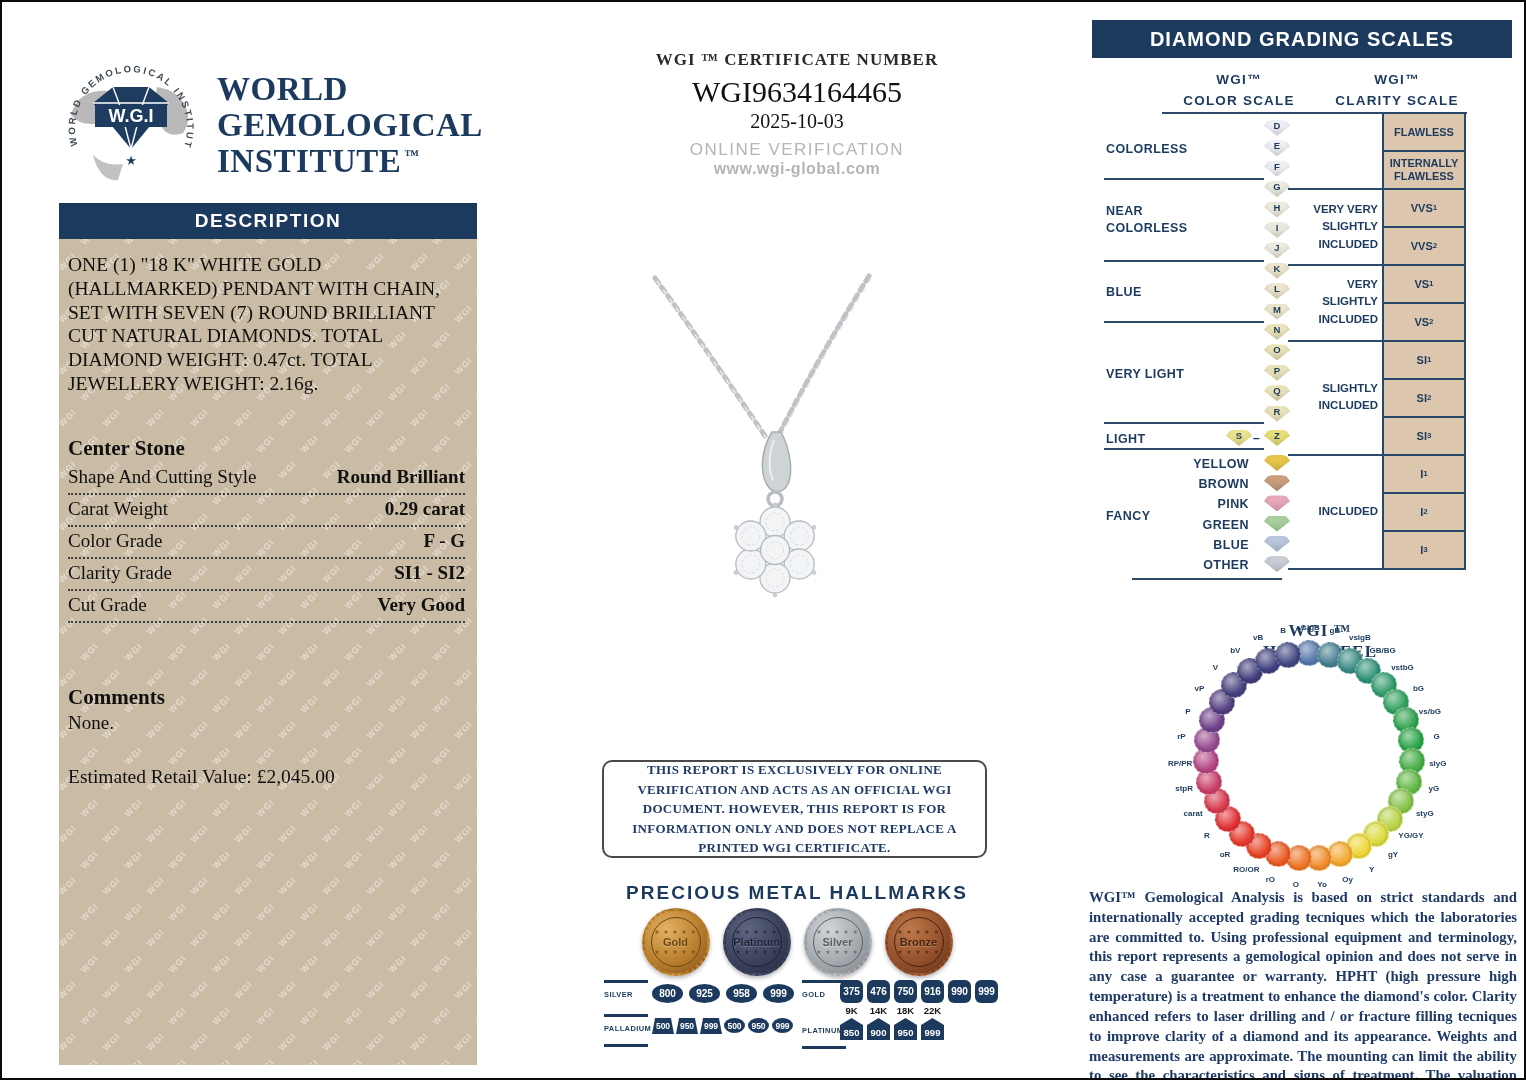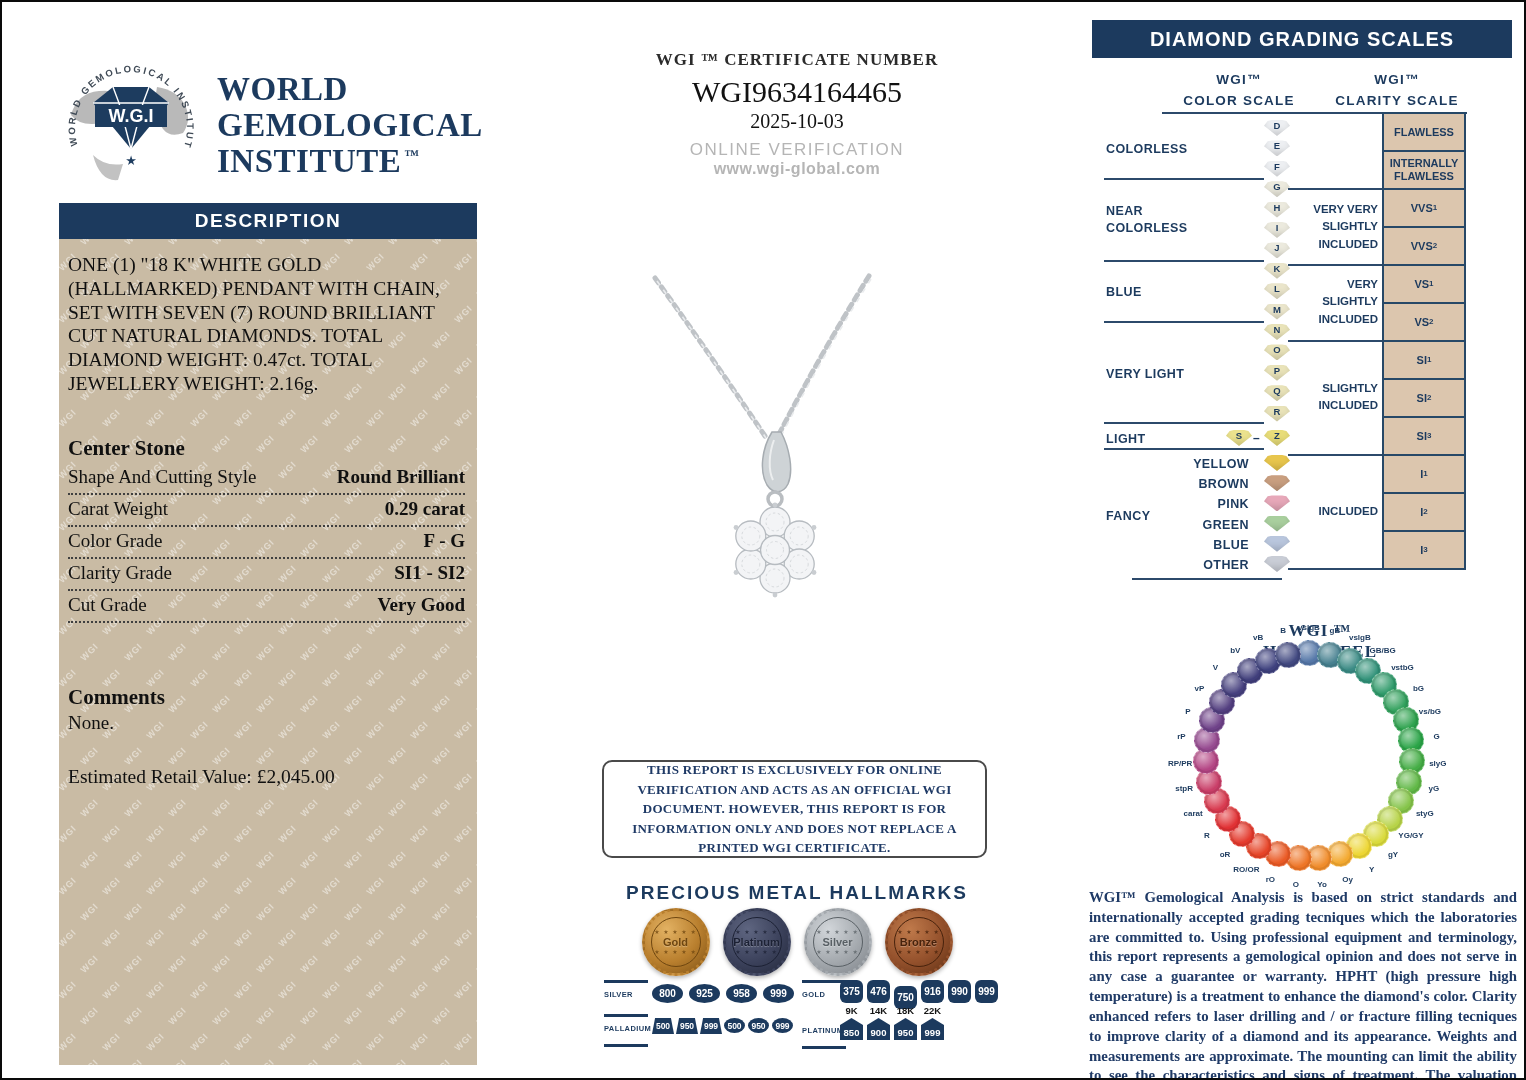--- a/index.html
+++ b/index.html
@@ -602,21 +602,21 @@
       <div class="hm-mark hm-oval-sm" style="left: 124px; top: 44px;">500</div>
       <div class="hm-mark hm-oval-sm" style="left: 148px; top: 44px;">950</div>
       <div class="hm-mark hm-oval-sm" style="left: 172px; top: 44px;">999</div>
       <div class="hm-rule" style="left: 4px; top: 70px; width: 44px;"></div>
       <div class="hm-rule" style="left: 202px; top: 6px; width: 44px;"></div>
       <div class="hm-label" style="left: 202px; top: 16px;">GOLD</div>
       <div class="hm-mark hm-tag" style="left: 240px; top: 6px;">375</div>
       <div class="hm-karat" style="left: 240px; top: 31px;">9K</div>
       <div class="hm-mark hm-tag" style="left: 267px; top: 6px;">476</div>
       <div class="hm-karat" style="left: 267px; top: 31px;">14K</div>
-      <div class="hm-mark hm-tag" style="left: 294px; top: 12px;">750</div>
+      <div class="hm-mark hm-tag" style="left: 294px; top: 6px;">750</div>
       <div class="hm-karat" style="left: 294px; top: 31px;">18K</div>
       <div class="hm-mark hm-tag" style="left: 321px; top: 6px;">916</div>
       <div class="hm-karat" style="left: 321px; top: 31px;">22K</div>
       <div class="hm-mark hm-tag" style="left: 348px; top: 6px;">990</div>
       <div class="hm-mark hm-tag" style="left: 375px; top: 6px;">999</div>
       <div class="hm-label" style="left: 202px; top: 52px;">PLATINUM</div>
       <div class="hm-mark hm-house" style="left: 240px; top: 44px;">850</div>
       <div class="hm-mark hm-house" style="left: 267px; top: 44px;">900</div>
       <div class="hm-mark hm-house" style="left: 294px; top: 44px;">950</div>
       <div class="hm-mark hm-house" style="left: 321px; top: 44px;">999</div>

